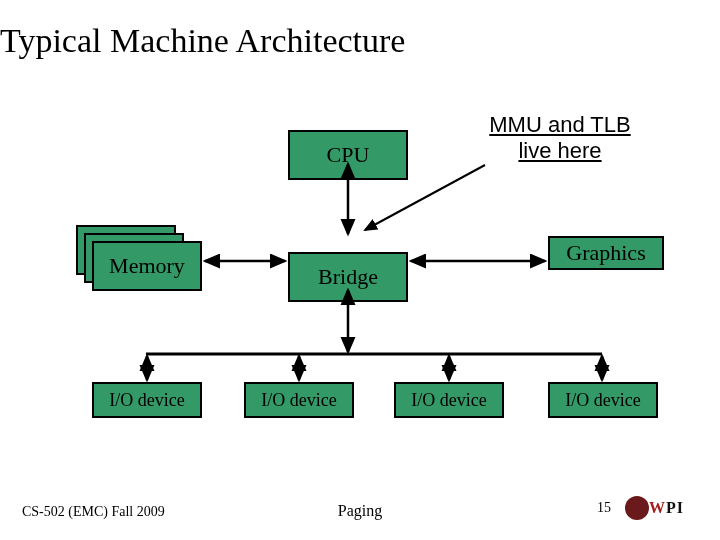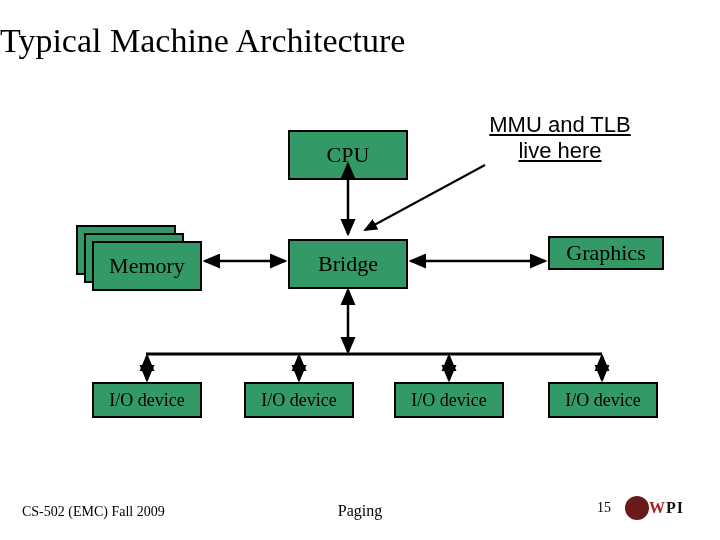--- a/index.html
+++ b/index.html
@@ -21,21 +21,21 @@
 <body>
 
 <div class="title">Typical Machine Architecture</div>
 
 <div class="box" style="left:288px;top:110px;width:120px;height:50px;margin-top:20px;">CPU</div>
 
 <div class="stack" style="left:76px;top:225px;width:100px;height:50px;"></div>
 <div class="stack" style="left:84px;top:233px;width:100px;height:50px;"></div>
 <div class="box" style="left:92px;top:241px;width:110px;height:50px;justify-content:center;">Memory</div>
 
-<div class="box" style="left:288px;top:239px;width:120px;height:50px;text-align:right;">Bridge</div>
+<div class="box" style="left:288px;top:252px;width:120px;height:50px;text-align:right;">Bridge</div>
 
 <div class="box" style="left:548px;top:236px;width:116px;height:34px;">Graphics</div>
 
 <div class="annot" style="left:460px;top:112px;width:200px;text-decoration:underline;">
   <span>MMU and TLB</span><br>
   <span>live here</span>
 </div>
 
 <div class="box" style="left:92px;top:382px;width:110px;height:36px;font-size:18px;">I/O device</div>
 <div class="box" style="left:244px;top:382px;width:110px;height:36px;font-size:18px;">I/O device</div>

